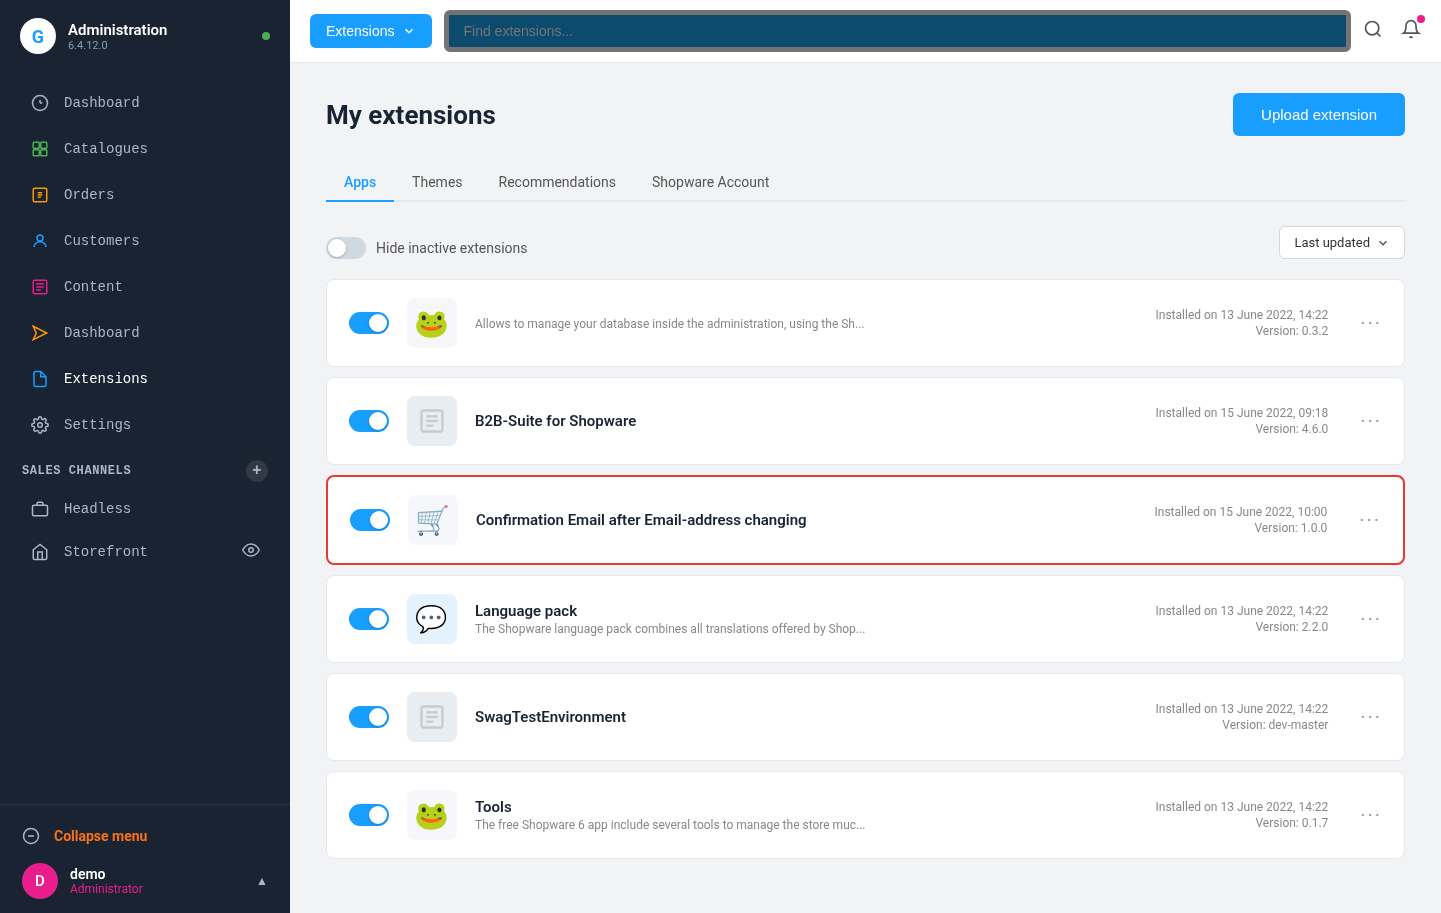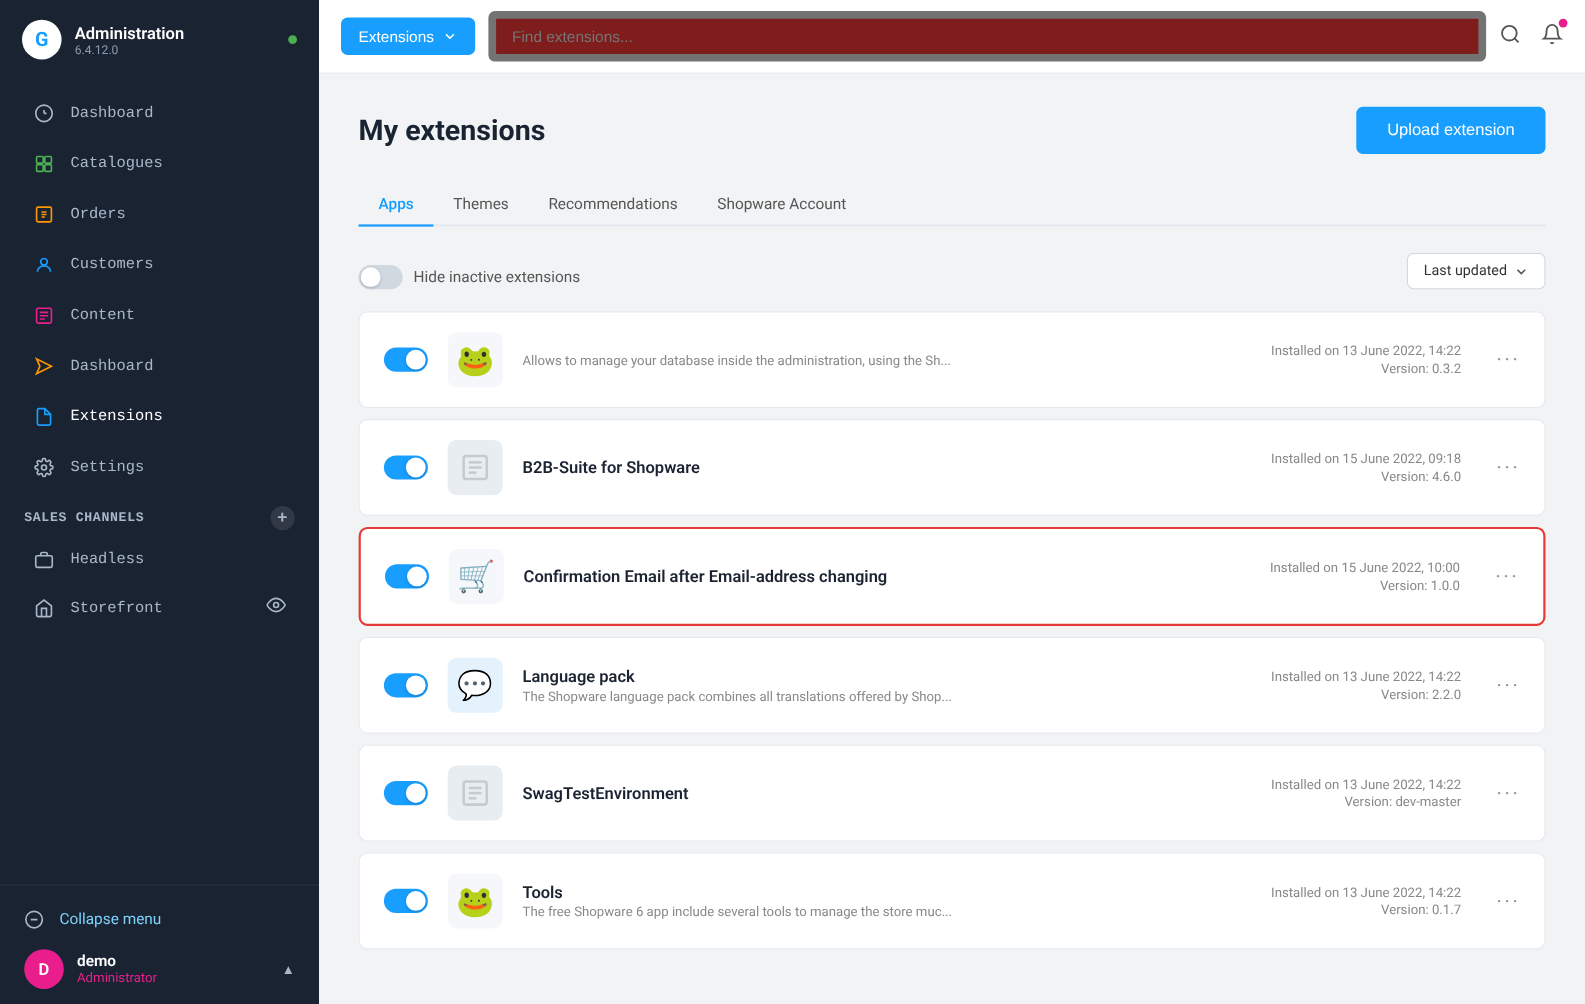--- a/index.html
+++ b/index.html
@@ -87,21 +87,21 @@
       font-size: 14px;
       margin: 0 8px;
       border-radius: 4px;
     }
 
     .sidebar-footer {
       padding: 14px 22px;
       border-top: 1px solid rgba(255,255,255,0.08);
     }
     .collapse-menu {
-      display: flex; align-items: center; gap: 14px; cursor: pointer; color: #7dd3fc; font-size: 14px; padding: 8px 0;
+      display: flex; align-items: center; gap: 14px; cursor: pointer; color: #f97316; font-size: 14px; padding: 8px 0; font-weight: bold;
     }
     .user-row {
       display: flex; align-items: center; gap: 12px; padding: 10px 0 0;
     }
     .user-avatar {
       width: 36px; height: 36px; background: #e91e8c; border-radius: 50%;
       display: flex; align-items: center; justify-content: center;
       font-weight: 600; font-size: 15px; color: #fff;
     }
     .user-name { font-size: 14px; font-weight: 600; color: #fff; }
@@ -133,24 +133,24 @@
       border-radius: 6px;
       padding: 9px 16px;
       font-size: 14px;
       font-weight: 500;
       cursor: pointer;
     }
     .search-input-wrap {
       flex: 1;
       display: flex;
       align-items: center;
-      border: 7px solid #737373;
+      border: 5px solid #737373;
       border-radius: 6px;
       padding: 8px 14px;
-      background: #7f1d1d;
+      background: #0c4a6e;
     }
     .search-input {
       border: none; outline: none; font-size: 14px; color: #aaa; flex: 1; background: transparent;
     }
     .top-bar-icons { display: flex; align-items: center; gap: 18px; margin-left: auto; }
     .top-bar-icon { color: #555; cursor: pointer; font-size: 18px; position: relative; }
     .notification-badge {
       position: absolute;
       top: -4px; right: -4px;
       width: 8px; height: 8px;

